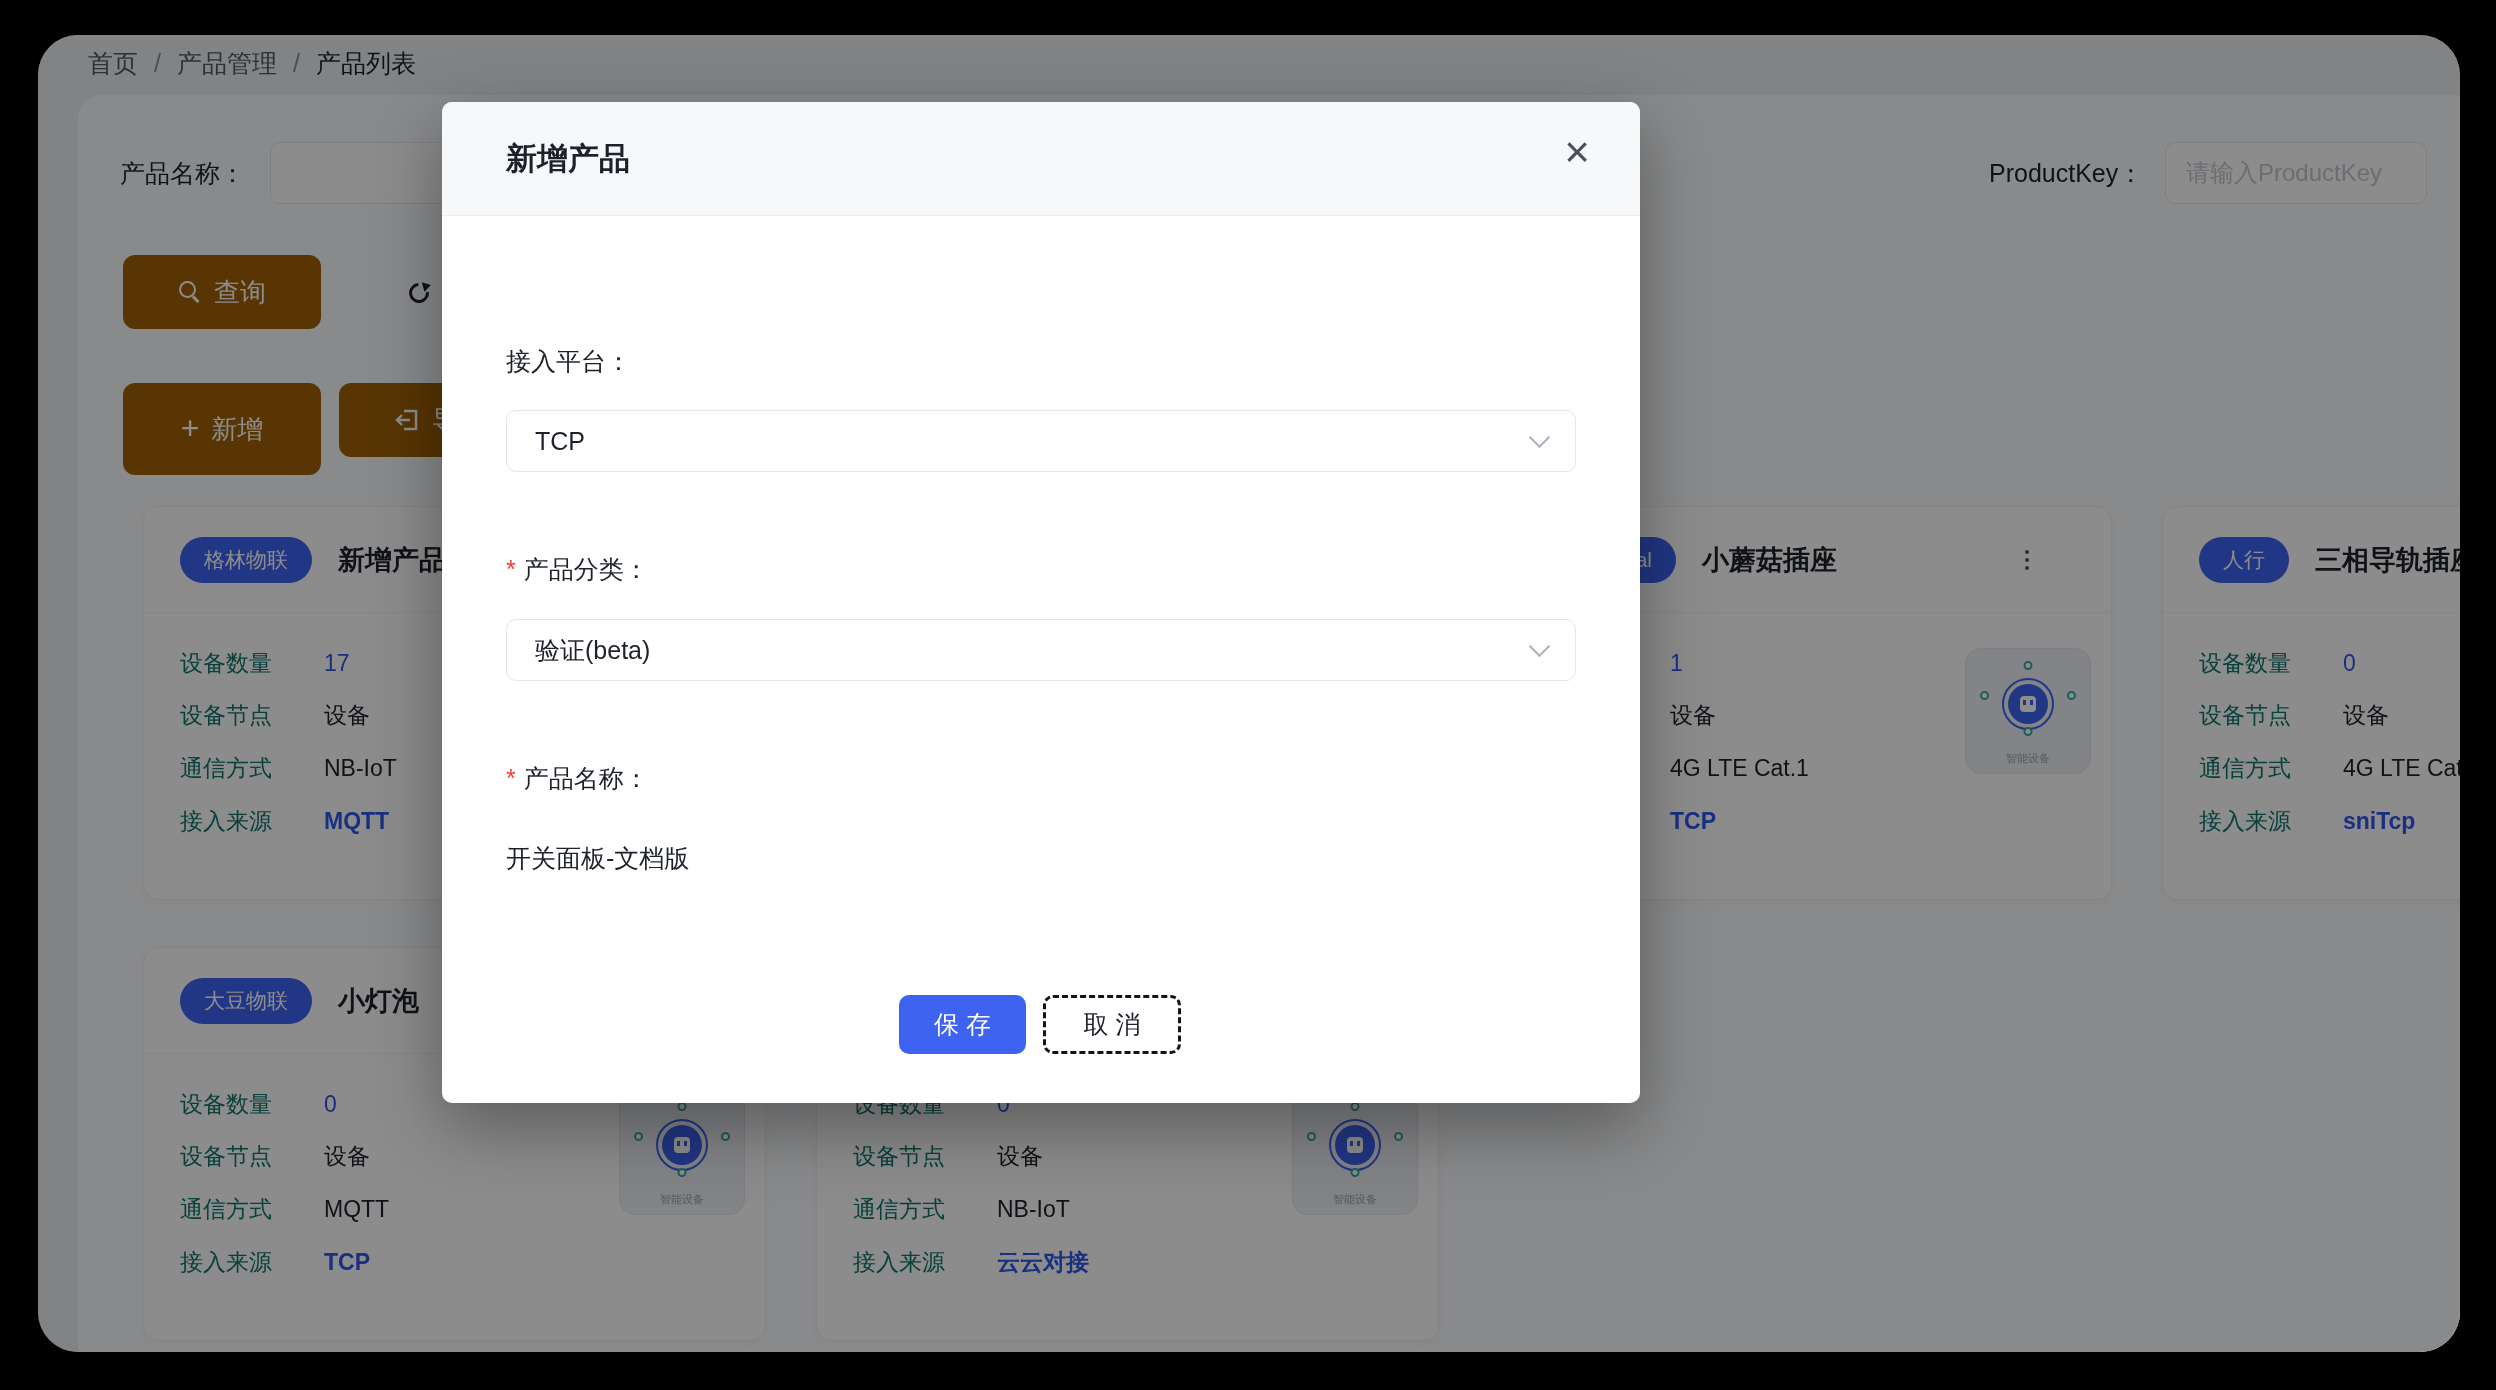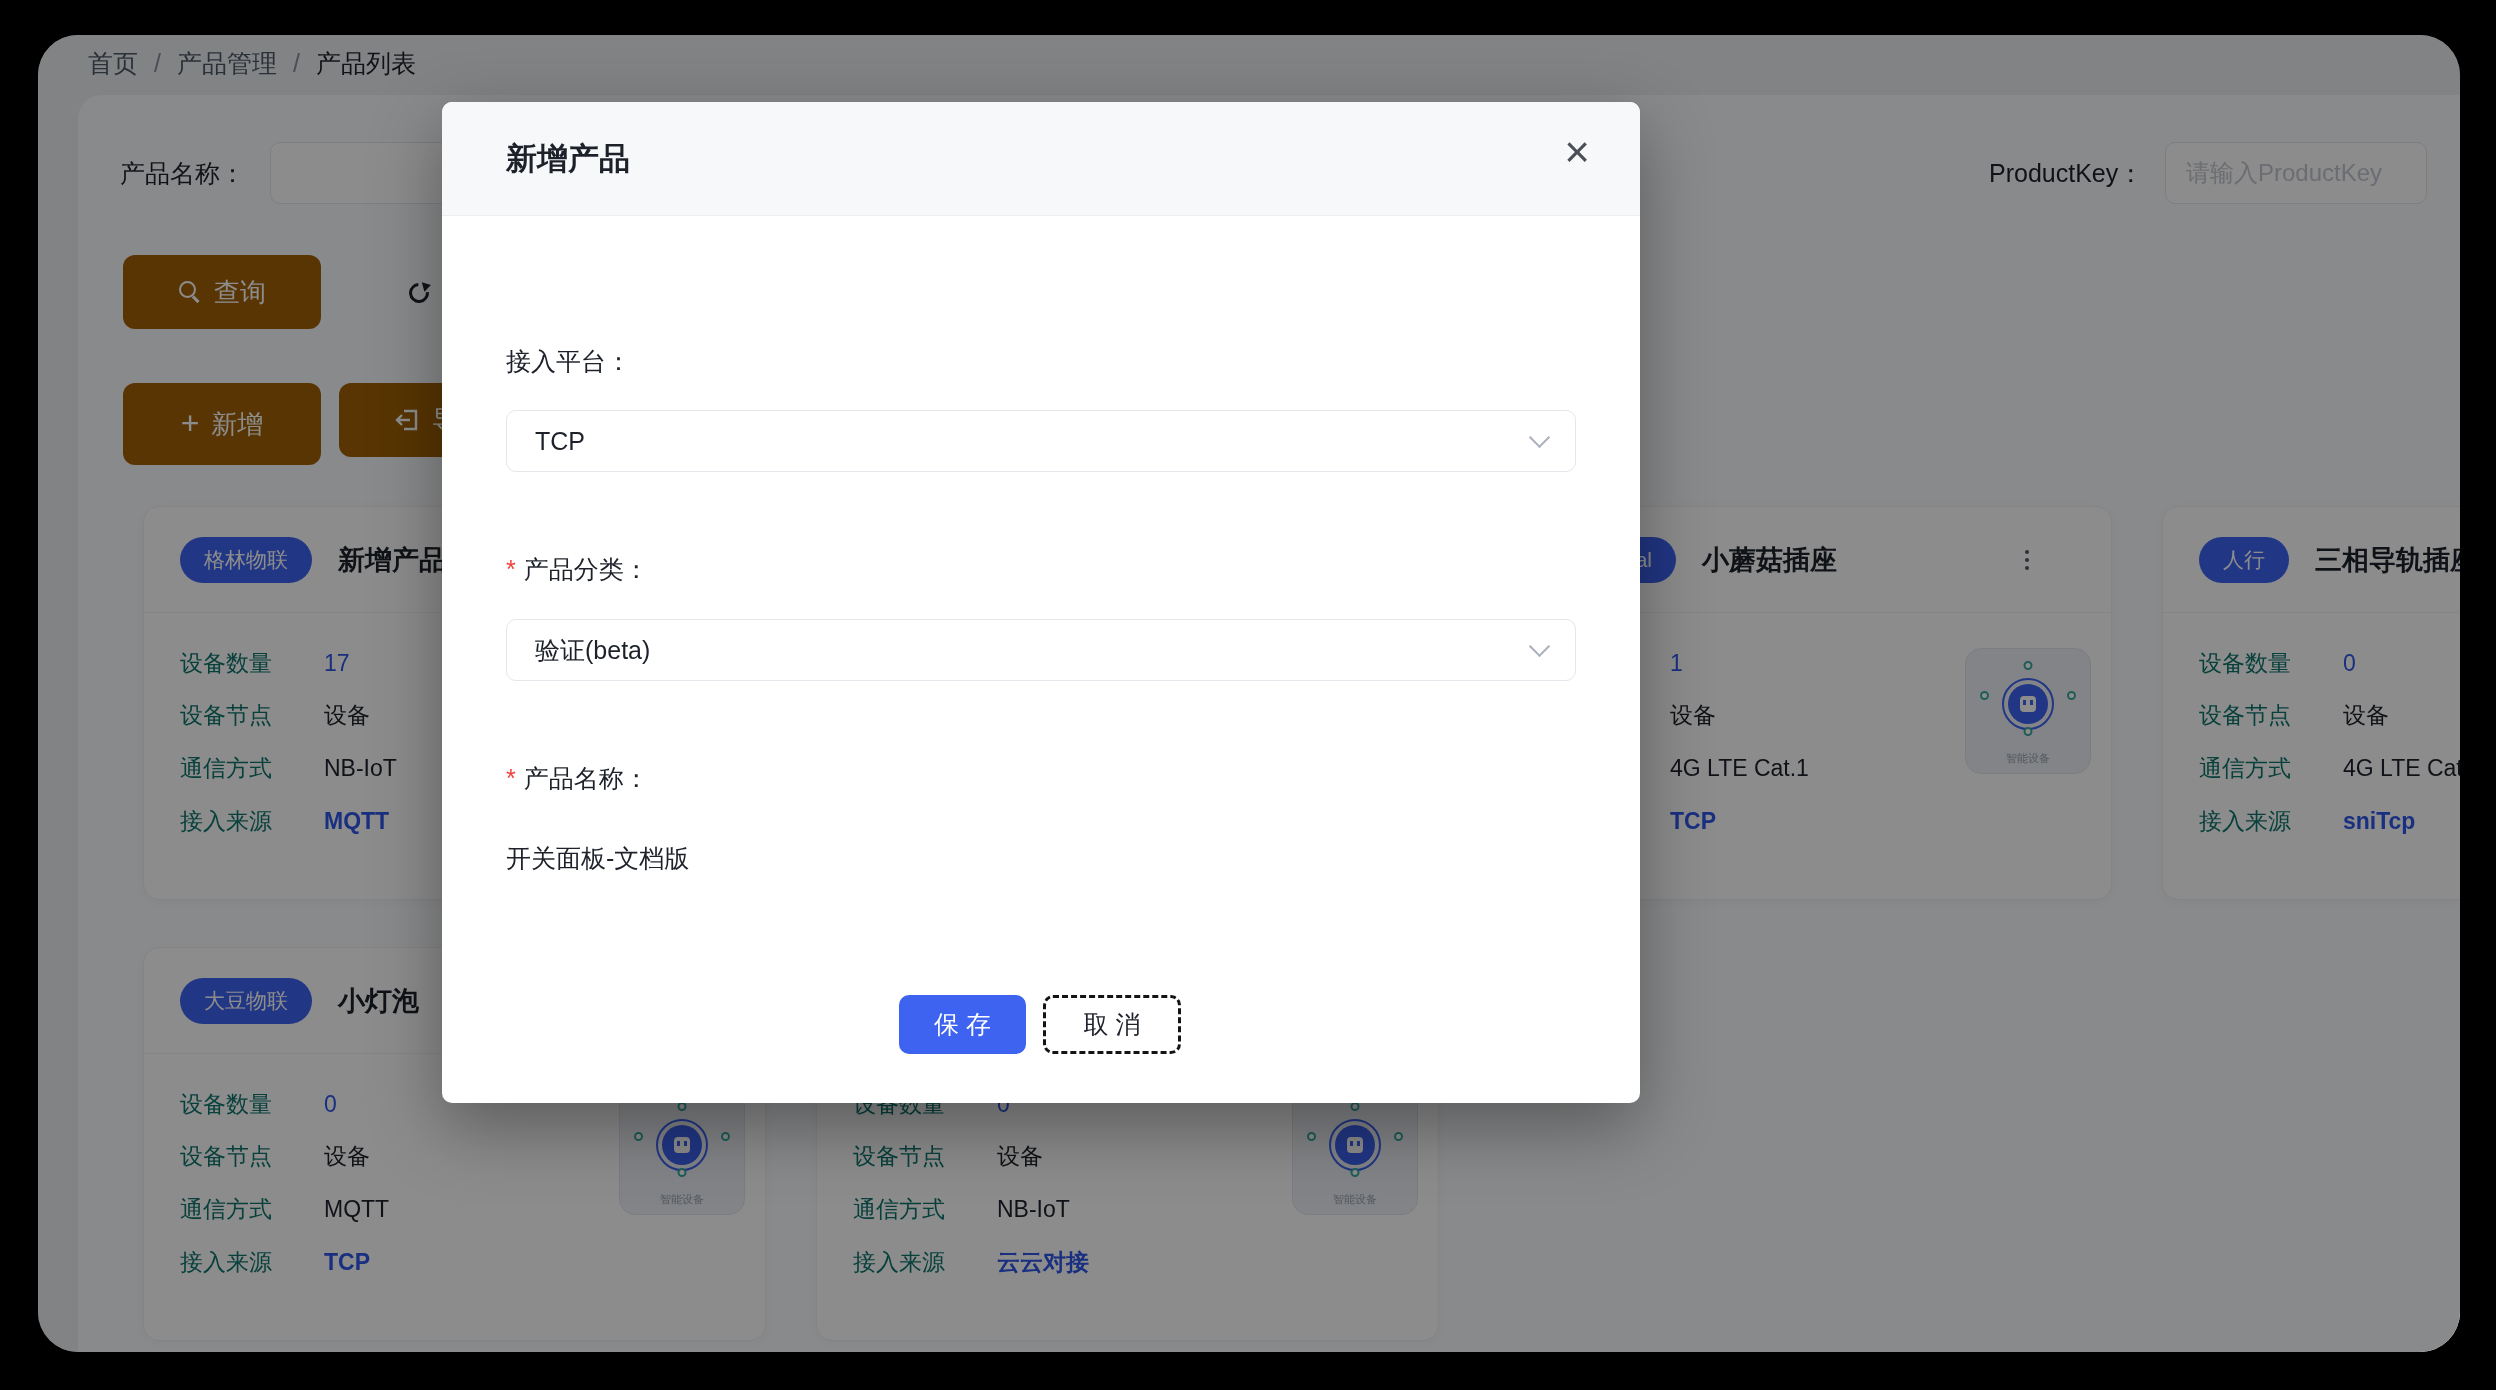--- a/index.html
+++ b/index.html
@@ -130,21 +130,21 @@
       <input class="finput" style="left: 2087px; top: 47px; width: 262px;" placeholder="请输入ProductKey">
 
       <button class="btn btn-primary" style="left:45px;top:160px;width:198px;height:74px;">
         <span class="search-glyph"></span>
         <span>查询</span>
       </button>
       <button class="btn btn-text" style="left:293px;top:168px;width:160px;height:60px;">
         <span class="reset-glyph"></span>
         <span>重置</span>
       </button>
-      <button class="btn btn-primary" style="left:45px;top:288px;width:198px;height:82px;">
+      <button class="btn btn-primary" style="left:45px;top:288px;width:198px;height:92px;">
         <span class="plus-glyph">+</span>
         <span>新增</span>
       </button>
       <button class="btn btn-primary" style="left:261px;top:288px;width:200px;height:74px;">
         <svg width="26" height="26" viewBox="0 0 26 26">
           <path d="M10 4 H22 V22 H10" fill="none" stroke="#ffffff" stroke-width="2.4"></path>
           <path d="M16 13 H3 M8 8 L3 13 L8 18" fill="none" stroke="#ffffff" stroke-width="2.4"></path>
         </svg>
         <span>导出</span>
       </button>

